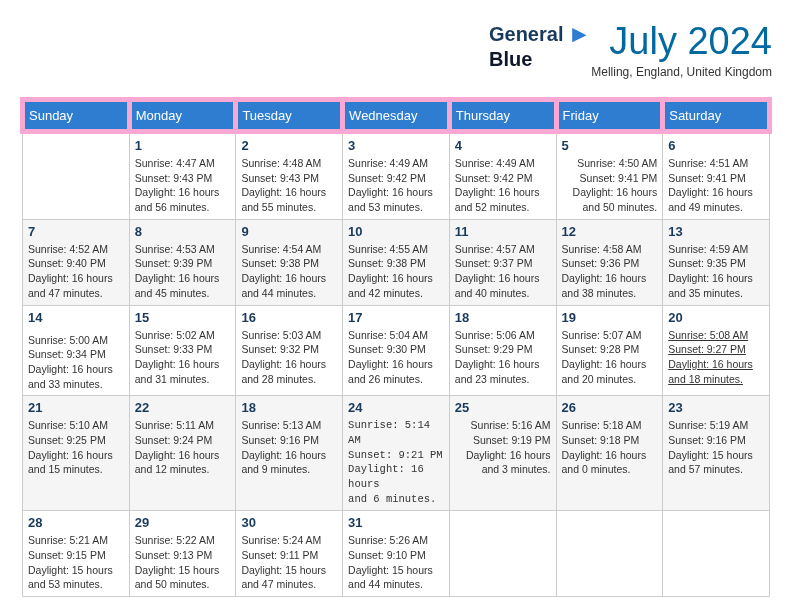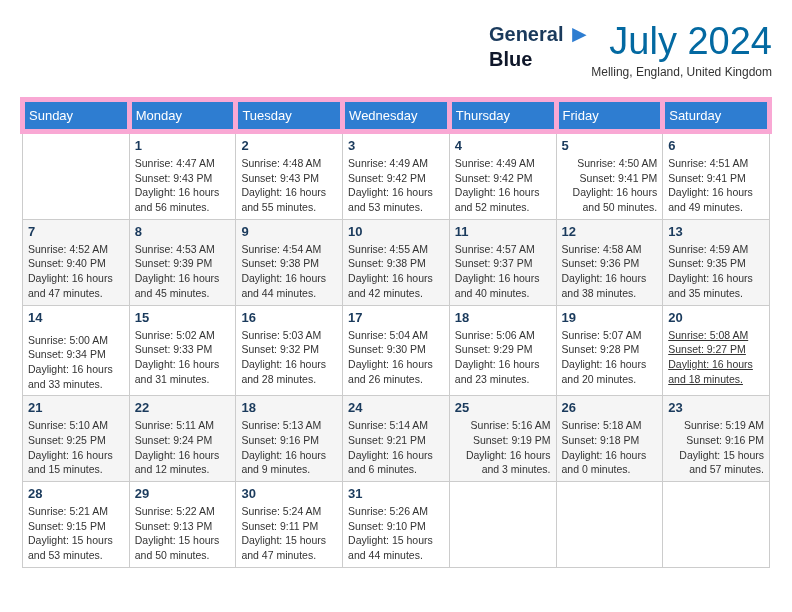--- a/index.html
+++ b/index.html
@@ -290,42 +290,42 @@
         </td>
         <td>
           <span class="day-num">18</span>
           <div class="day-info" style="white-space: pre-line;">Sunrise: 5:13 AM
 Sunset: 9:16 PM
 Daylight: 16 hours
 and 9 minutes.</div>
         </td>
         <td>
           <span class="day-num">24</span>
-          <div class="day-info" style="white-space: pre-line;">Sunrise: 5:14 AM
+          <div class="day-info" style="white-space: pre-line; font-family: Liberation Mono, monospace;">Sunrise: 5:14 AM
 Sunset: 9:21 PM
 Daylight: 16 hours
 and 6 minutes.</div>
         </td>
         <td>
           <span class="day-num">25</span>
           <div class="day-info" style="white-space: pre-line; text-align: right;">Sunrise: 5:16 AM
 Sunset: 9:19 PM
 Daylight: 16 hours
 and 3 minutes.</div>
         </td>
         <td>
           <span class="day-num">26</span>
           <div class="day-info" style="white-space: pre-line;">Sunrise: 5:18 AM
 Sunset: 9:18 PM
 Daylight: 16 hours
 and 0 minutes.</div>
         </td>
         <td>
           <span class="day-num">23</span>
-          <div class="day-info" style="white-space: pre-line; text-align: right;">Sunrise: 5:19 AM
+          <div class="day-info" style="white-space: pre-line;">Sunrise: 5:19 AM
 Sunset: 9:16 PM
 Daylight: 15 hours
 and 57 minutes.</div>
         </td>
       </tr>
       <tr>
         <td>
           <span class="day-num">28</span>
           <div class="day-info" style="white-space: pre-line;">Sunrise: 5:21 AM
 Sunset: 9:15 PM

